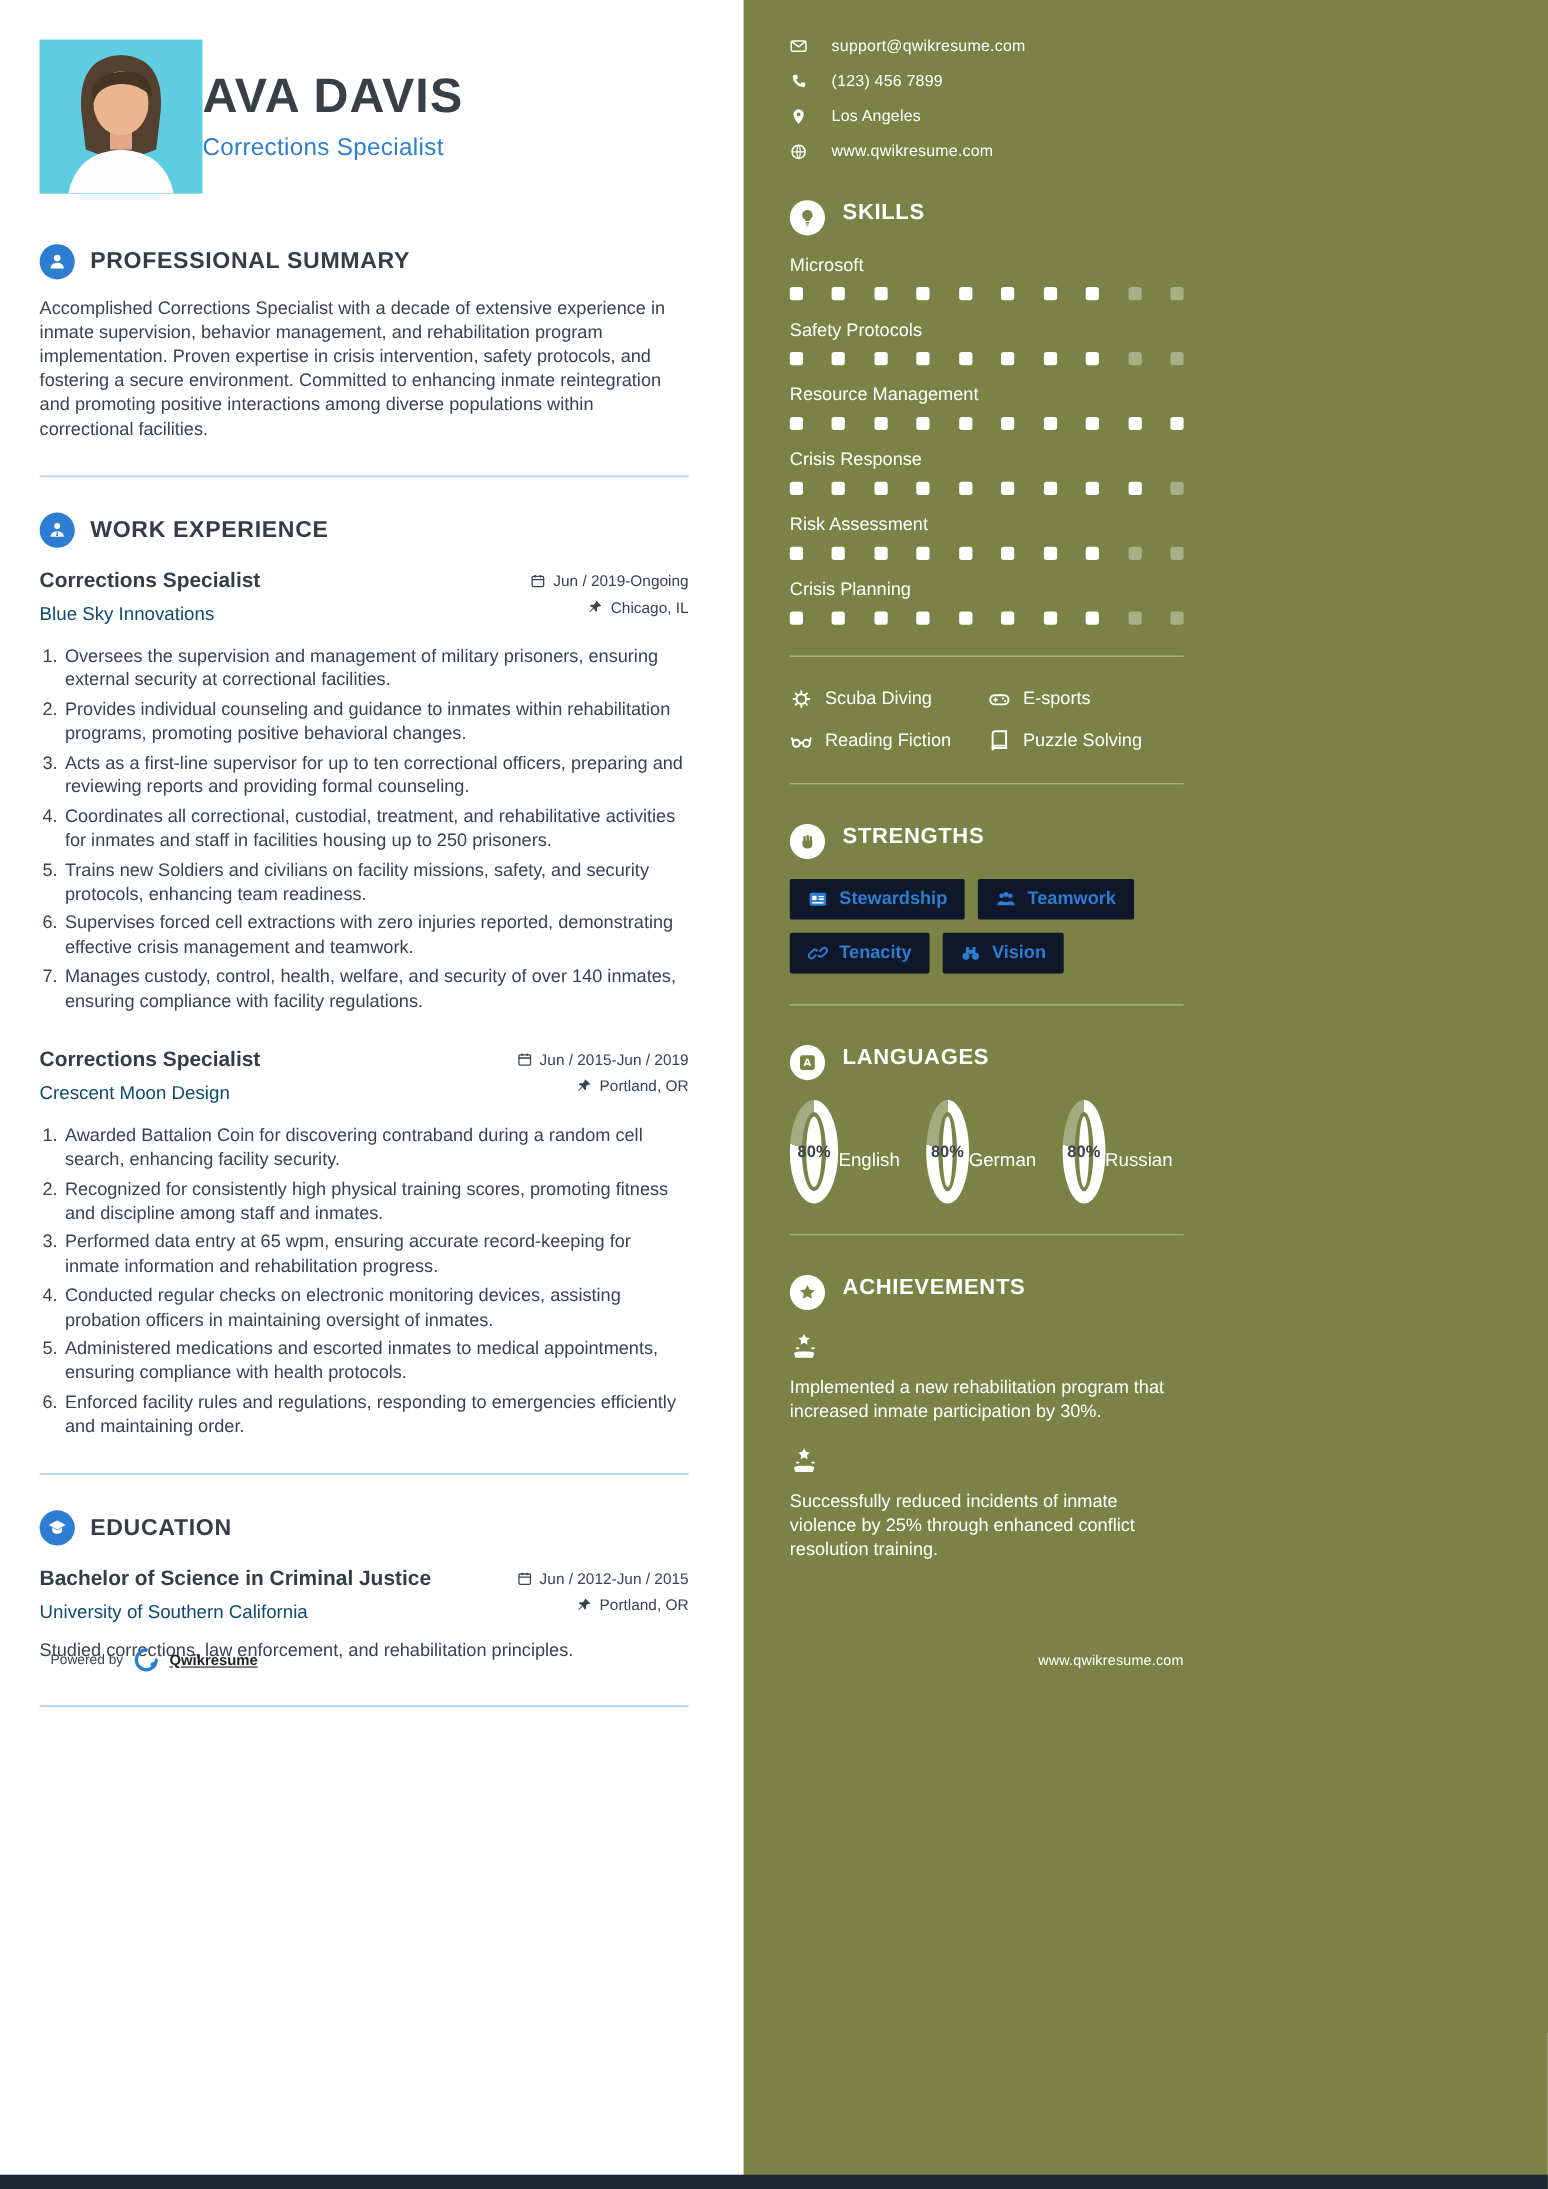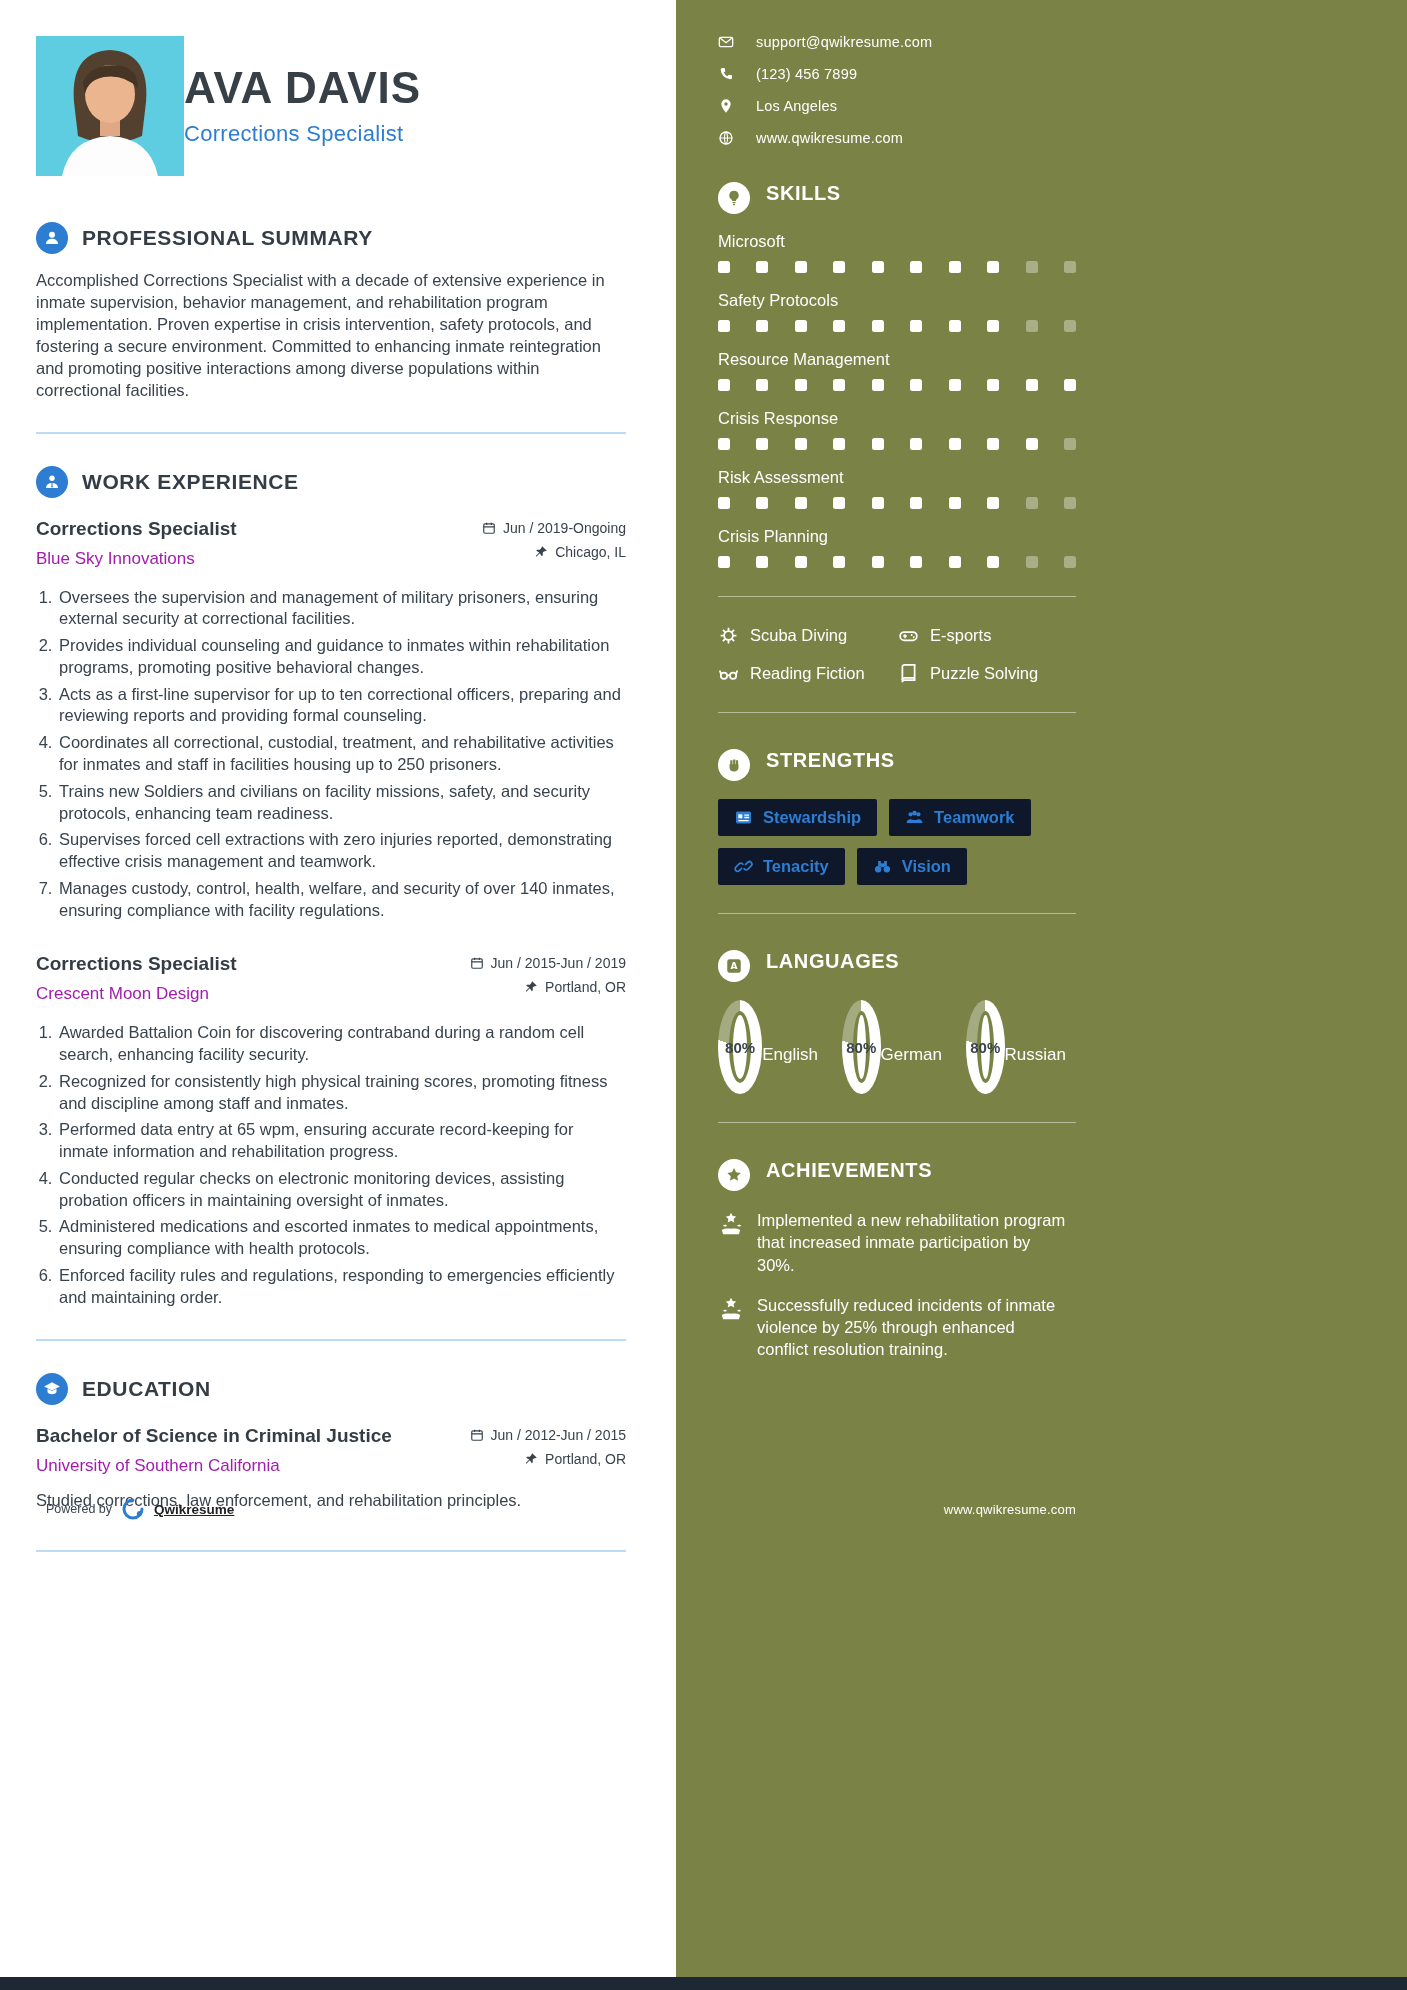--- a/index.html
+++ b/index.html
@@ -23,21 +23,21 @@
   .head-icon{width:32px;height:32px;border-radius:50%;background:#2d7dd3;display:flex;align-items:center;justify-content:center;flex:0 0 auto;}
   .head-icon svg{width:18px;height:18px;color:#fff;}
   .section-head h2{margin:0;font-size:21px;font-weight:800;color:#343d46;letter-spacing:.6px;}
 
   .summary-text{margin-top:16px;font-size:16.5px;line-height:1.33;color:#39434d;}
   .hr-blue{border:none;border-top:2px solid #bcdcf5;margin:30px 0 32px 0;}
 
   .job{margin-top:20px;}
   .job-head{display:flex;justify-content:space-between;align-items:flex-start;}
   .job-title{font-size:19px;font-weight:800;color:#343d46;}
-  .job-company{font-size:17px;color:#a21caf;margin-top:9px;cursor:pointer;}
+  .job-company{font-size:17px;color:#0c4a6e;margin-top:9px;cursor:pointer;}
   .job-right{text-align:right;flex:0 0 auto;display:flex;flex-direction:column;gap:8px;align-items:flex-end;padding-top:2px;}
   .meta-row{display:flex;align-items:center;gap:7px;font-size:14px;color:#39434d;}
   .meta-row svg{width:14px;height:14px;color:#39434d;flex:0 0 auto;}
   ol.bullets{margin:18px 0 0 0;padding-left:21px;}
   ol.bullets li{font-size:16.5px;line-height:1.32;color:#39434d;margin-bottom:5px;padding-left:2px;}
 
   .edu-desc{margin-top:15px;font-size:16.5px;color:#39434d;}
 
   .left-footer{position:absolute;top:1497px;left:46px;display:flex;align-items:center;gap:9px;}
   .powered{font-size:12.5px;color:#39434d;}
@@ -73,21 +73,21 @@
   .chip svg{width:19px;height:19px;color:#2d7dd3;flex:0 0 auto;}
 
   .langs{display:flex;gap:24px;margin-top:8px;}
   .lang{width:100px;display:flex;flex-direction:row;align-items:center;}
   .ring{position:relative;width:94px;height:94px;border-radius:50%;}
   .ring-hole{position:absolute;inset:11px;border-radius:50%;background:#7a8345;}
   .ring-center{position:absolute;inset:15px;border-radius:50%;background:#fff;display:flex;align-items:center;justify-content:center;}
   .ring-center span{font-size:15px;font-weight:700;color:#3b434b;}
   .lang-name{margin-top:15px;font-size:17px;}
 
-  .ach-item{display:flex;gap:13px;margin-bottom:18px;width:352px;}
+  .ach-item{display:flex;gap:13px;margin-bottom:18px;width:352px;flex-direction:column;}
   .ach-item svg{width:26px;height:26px;color:#fff;flex:0 0 auto;margin-top:2px;}
   .ach-item p{margin:0;font-size:16.5px;line-height:1.35;}
 
   .side-footer{position:absolute;top:1502px;left:42px;width:358px;text-align:right;font-size:13px;color:#fff;letter-spacing:.2px;}
 
   .bottom-bar{position:absolute;left:0;bottom:0;width:100%;height:13px;background:#1d2834;}
 </style>
 </head>
 <body>
 

